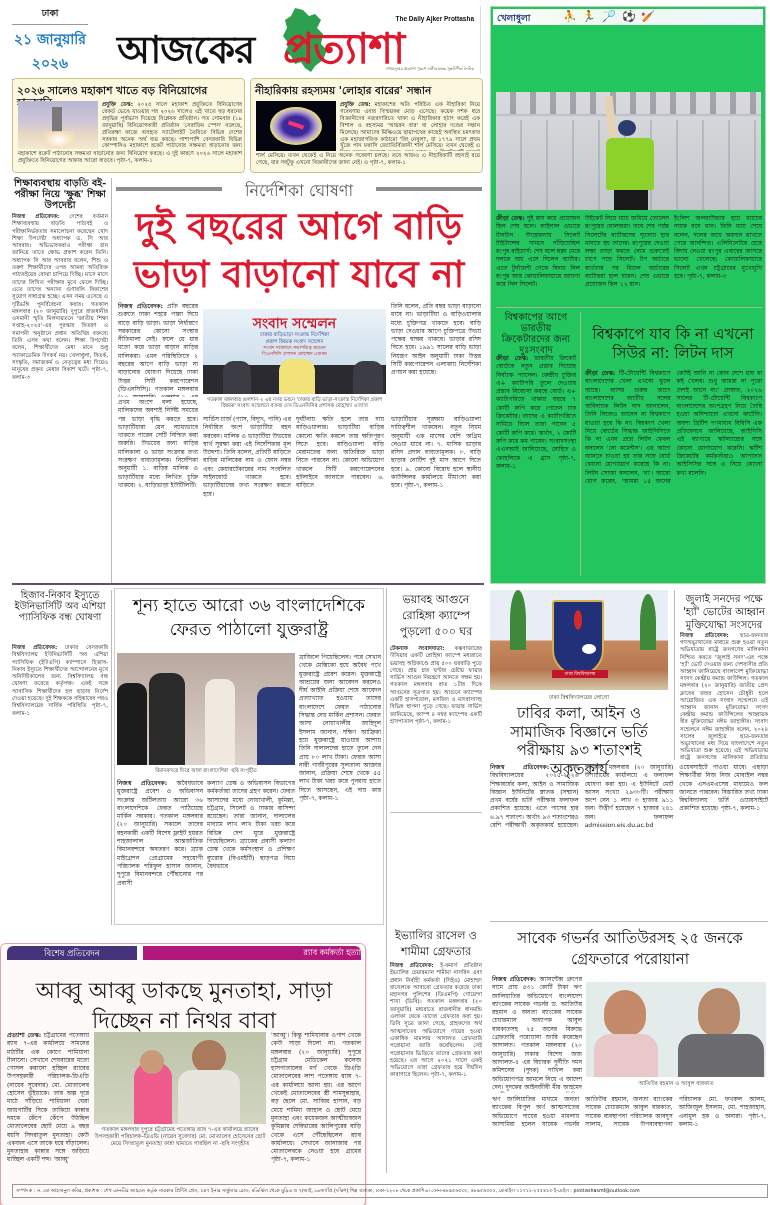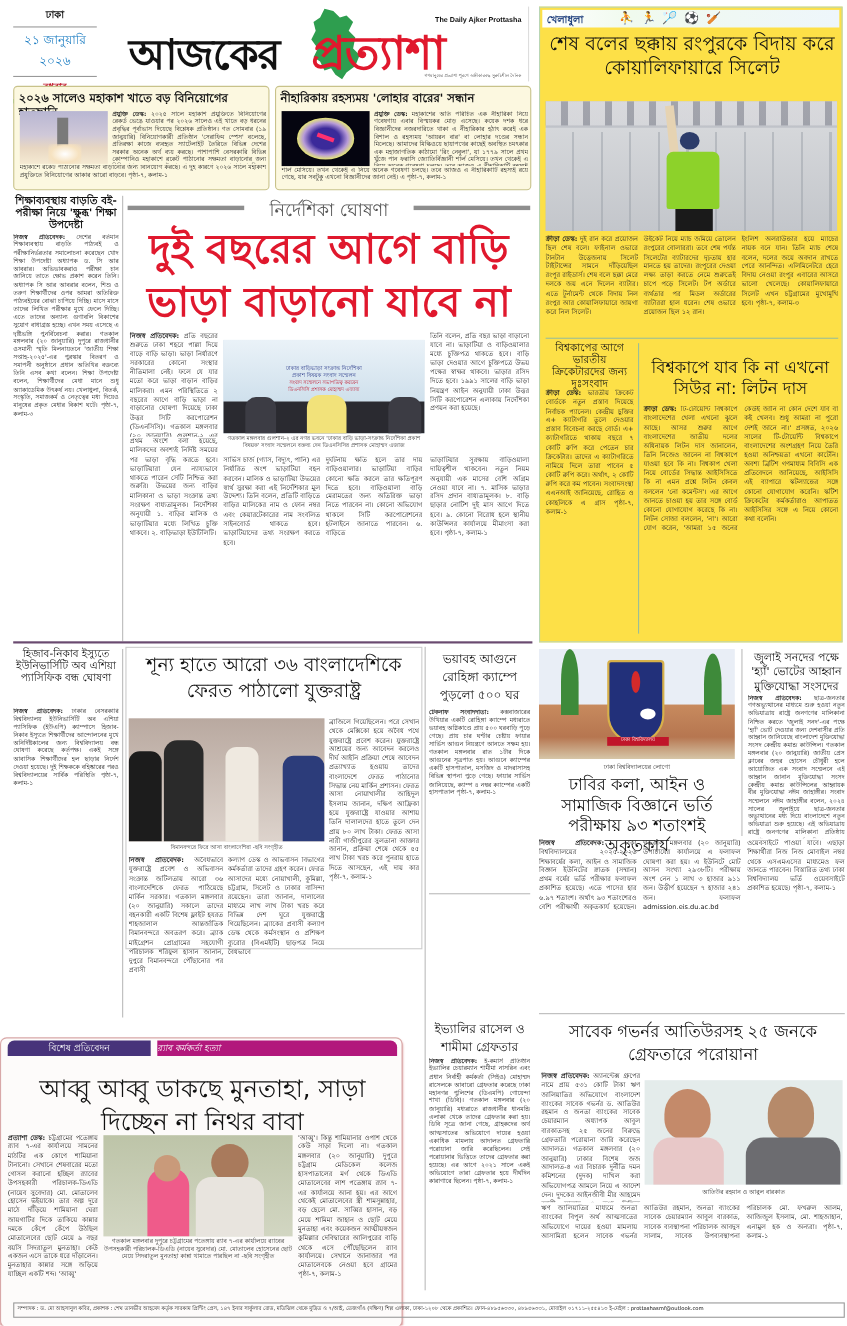--- a/index.html
+++ b/index.html
@@ -11,21 +11,21 @@
 .photo{overflow:hidden;}
 .vline{position:absolute;width:1px;background:#bbb;}
 .hline{position:absolute;height:1px;background:#bbb;}
 </style>
 </head>
 <body>
 
 <div class="abs" style="left:0;top:0;width:485px;height:76px;">
   <div class="abs" style="left:12px;top:6px;width:76px;height:68px;text-align:center;">
     <div style="font-size:9px;font-weight:bold;padding-bottom:3px;border-bottom:1px solid #999;">ঢাকা</div>
-    <div style="font-size:11px;font-weight:normal;color:#1a7cc2;padding:3px 0;border-bottom:1px solid #999;">২১ জানুয়ারি ২০২৬</div>
+    <div style="font-size:14px;font-weight:bold;color:#1a7cc2;padding:3px 0;border-bottom:1px solid #999;">২১ জানুয়ারি ২০২৬</div>
     <div style="font-size:8.5px;font-weight:bold;color:#c0152a;padding:3px 0;border-bottom:4px solid #22c55e;">বুধবার</div>
     <div style="font-size:8.5px;font-weight:bold;padding-top:3px;">৭ মাঘ ১৪৩২ বঙ্গাব্দ</div>
   </div>
   <div class="abs" style="left:115px;top:6px;width:366px;height:68px;border-right:1px solid #ddd;">
     <svg class="abs" style="left:150px;top:0;" width="80" height="68" viewBox="0 0 80 68">
       <path d="M30 2 L38 4 L44 10 L50 8 L56 14 L52 22 L58 28 L56 38 L62 44 L58 54 L50 60 L46 66 L40 62 L36 56 L30 58 L26 50 L20 46 L24 38 L18 30 L22 22 L20 14 L26 10 Z" fill="#2e9e4f"></path>
     </svg>
     <span class="abs" style="left:2px;top:14px;font-size:38px;font-weight:bold;color:#111;font-family:'DejaVu Serif',serif;letter-spacing:-1px;">আজকের</span>
     <span class="abs" style="left:168px;top:10px;font-size:42px;font-weight:bold;color:#e0182d;font-family:'DejaVu Serif',serif;letter-spacing:-1px;">প্রত্যাশা</span>
     <span class="abs" style="right:6px;top:9px;font-size:6.5px;font-weight:bold;font-family:'Liberation Sans',sans-serif;">The Daily Ajker Prottasha</span>
@@ -46,26 +46,25 @@
 <div class="abs" style="left:250px;top:78px;width:233px;height:95px;background:#fcf8e0;border:1px solid #c8c28a;border-radius:4px;">
   <div class="hl" style="font-size:10.5px;margin:5px 4px 3px;text-align:left;">নীহারিকায় রহস্যময় 'লোহার বারের' সন্ধান</div>
   <div class="abs photo" style="left:5px;top:22px;width:80px;height:50px;background:#050510;">
     <div style="position:absolute;left:14px;top:6px;width:52px;height:38px;border-radius:50%;background:radial-gradient(ellipse at center,#3b2a9a 0%,#3b2a9a 35%,#b79bd8 55%,#e4e47a 70%,#c26030 85%,transparent 100%);"></div>
     <div style="position:absolute;left:32px;top:22px;width:16px;height:4px;background:#ff3070;transform:rotate(20deg);"></div>
   </div>
   <div class="abs txt" style="left:89px;top:22px;width:140px;height:50px;font-size:5.5px;line-height:6.9px;"><b>প্রযুক্তি ডেস্ক:</b> <span>মহাকাশের অতি পরিচিত এক নীহারিকা নিয়ে গবেষণায় এবার বিস্ময়কর মোড় এসেছে। কয়েক দশক ধরে বিজ্ঞানীদের নজরদারিতে থাকা এ নীহারিকার হঠাৎ করেই এক বিশাল ও রহস্যময় 'আয়রন বার' বা লোহার দণ্ডের সন্ধান মিলেছে। আমাদের মিল্কিওয়ে ছায়াপথের কাছেই অবস্থিত চমৎকার এক মহাজাগতিক কাঠামো 'রিং নেবুলা', যা ১৭৭৯ সালে প্রথম খুঁজে পান ফরাসি জ্যোতির্বিজ্ঞানী শার্ল মেসিয়ে। তখন থেকেই এ নিয়ে অনেক গবেষণা চলছে। তবে আজও এ নীহারিকাটি রহস্যই রয়ে গেছে, যার সবটুকু এখনো বিজ্ঞানীদের জানা নেই।</span></div>
   <div class="abs txt" style="left:5px;top:73px;width:224px;height:19px;font-size:5.5px;line-height:6.9px;"><span>শার্ল মেসিয়ে। তখন থেকেই এ নিয়ে অনেক গবেষণা চলছে। তবে আজও এ নীহারিকাটি রহস্যই রয়ে গেছে, যার সবটুকু এখনো বিজ্ঞানীদের জানা নেই। এ </span><span>পৃষ্ঠা-৭, কলাম-১</span></div>
 </div>
 
-<div class="abs" style="left:490px;top:6px;width:276px;height:578px;background:#fde047;border:1px solid #b9d6b4;">
+<div class="abs" style="left:490px;top:6px;width:276px;height:578px;background:#22c55e;border:1px solid #b9d6b4;">
   <div class="abs" style="left:2px;top:2px;width:270px;height:16px;background:linear-gradient(90deg,#fff 0%,#f0faee 30%,#eef6fb 100%);">
     <span style="position:absolute;left:4px;top:2px;font-size:9px;font-weight:bold;color:#1a3b7a;">খেলাধুলা</span>
     <span style="position:absolute;left:70px;top:1px;font-size:11px;color:#e07a40;letter-spacing:6px;">⛹🏃🏸⚽🏏</span>
   </div>
-  <div class="hl" style="position:absolute;left:6px;top:22px;width:264px;font-size:17.5px;line-height:22px;font-weight:normal;">শেষ বলের ছক্কায় রংপুরকে বিদায় করে কোয়ালিফায়ারে সিলেট</div>
   <div class="abs photo" style="left:5px;top:85px;width:265px;height:118px;background:linear-gradient(180deg,#c9c9cf 0%,#bfc2c8 20%,#d5d7da 21%,#c3c6cb 100%);">
     <div style="position:absolute;left:0;top:0;width:265px;height:22px;background:repeating-linear-gradient(90deg,#e4e4e6 0 14px,#8a8c96 14px 20px);opacity:.6;"></div>
     <div style="position:absolute;left:0;top:28px;width:265px;height:90px;background:repeating-linear-gradient(90deg,transparent 0 24px,#9aa0a8 24px 26px);opacity:.5;"></div>
     <div style="position:absolute;left:111px;top:4px;width:8px;height:48px;background:#e6d3b2;transform:rotate(-6deg);"></div>
     <div style="position:absolute;left:122px;top:28px;width:18px;height:16px;border-radius:50%;background:#2c3c6a;"></div>
     <div style="position:absolute;left:110px;top:46px;width:48px;height:52px;background:#8dd22a;border-radius:6px 6px 2px 2px;"></div>
     <div style="position:absolute;left:118px;top:98px;width:34px;height:20px;background:#1a1a1a;"></div>
   </div>
   <div class="abs txt" style="left:5px;top:207px;width:84px;height:88px;"><b>ক্রীড়া ডেস্ক:</b> <span>দুই রান করে প্রয়োজন ছিল শেষ বলে। ফাইনাল ওভারে টানটান উত্তেজনায় সিলেট টাইটান্সের সামনে দাঁড়িয়েছিল রংপুর রাইডার্স। শেষ বলে ছক্কা মেরে দলকে জয় এনে দিলেন ব্যাটার। এতে টুর্নামেন্ট থেকে বিদায় নিল রংপুর আর কোয়ালিফায়ারে জায়গা করে নিল সিলেট।</span></div>
   <div class="abs txt" style="left:94px;top:207px;width:84px;height:88px;"><span>উইকেট নিয়ে ম্যাচ জমিয়ে তোলেন রংপুরের বোলাররা। তবে শেষ পর্যন্ত সিলেটের ব্যাটারদের দৃঢ়তায় হার মানতে হয় তাদের। রংপুরের দেওয়া লক্ষ্য তাড়া করতে নেমে শুরুতেই চাপে পড়ে সিলেট। টপ অর্ডারে ব্যর্থতার পর মিডল অর্ডারের ব্যাটাররা হাল ধরেন। শেষ ওভারে প্রয়োজন ছিল ১২ রান।</span></div>
@@ -84,20 +83,21 @@
 
 <div class="abs" style="left:116px;top:178px;width:366px;height:22px;">
   <div style="position:absolute;left:0;top:9px;width:106px;height:4px;background:#8e8e8e;"></div>
   <div style="position:absolute;left:110px;top:0;width:146px;text-align:center;font-size:16px;color:#555;">নির্দেশিকা ঘোষণা</div>
   <div style="position:absolute;left:260px;top:9px;width:106px;height:4px;background:#8e8e8e;"></div>
 </div>
 <div class="hl" style="position:absolute;left:114px;top:203px;width:370px;font-size:37px;line-height:48px;color:#e0182d;font-weight:bold;">দুই বছরের আগে বাড়ি ভাড়া বাড়ানো যাবে না</div>
 <div class="abs txt" style="left:118px;top:302px;width:80px;height:95px;"><b>নিজস্ব প্রতিবেদক:</b> <span>প্রতি বছরের শুরুতে ঢাকা শহরে পাল্লা দিয়ে বাড়ে বাড়ি ভাড়া। ভাড়া নির্ধারণে সরকারের কোনো সংস্থার নীতিমালা নেই। ফলে যে যার মতো করে ভাড়া বাড়ান বাড়ির মালিকরা। এমন পরিস্থিতিতে ২ বছরের আগে বাড়ি ভাড়া না বাড়ানোর ঘোষণা দিয়েছে ঢাকা উত্তর সিটি করপোরেশন (ডিএনসিসি)। গতকাল মঙ্গলবার (২০ জানুয়ারি) গুলশান-২ এর নগর ভবনে 'ঢাকার বাড়িভাড়া সংক্রান্ত নির্দেশিকা প্রকাশ বিষয়ক' সংবাদ সম্মেলনে এ ঘোষণা দেন ডিএনসিসির প্রশাসক মোহাম্মদ এজাজ।</span></div>
 <div class="abs photo" style="left:203px;top:309px;width:183px;height:85px;background:#d9e6ef;">
   <div style="position:absolute;left:0;top:0;width:183px;height:56px;background:linear-gradient(180deg,#eaf2f8,#cfe0ec);"></div>
+  <div style="position:absolute;left:0;top:3px;width:183px;text-align:center;font-size:14px;font-weight:bold;color:#d0182a;">সংবাদ সম্মেলন</div>
   <div style="position:absolute;left:0;top:22px;width:183px;text-align:center;font-size:5px;color:#2b3b8a;">ঢাকার বাড়িভাড়া সংক্রান্ত নির্দেশিকা</div>
   <div style="position:absolute;left:0;top:29px;width:183px;text-align:center;font-size:5px;color:#2b3b8a;">প্রকাশ বিষয়ক সংবাদ সম্মেলন</div>
   <div style="position:absolute;left:0;top:36px;width:183px;text-align:center;font-size:4.5px;color:#c0152a;">সংবাদ সম্মেলনে সভাপতিত্ব করবেন</div>
   <div style="position:absolute;left:0;top:42px;width:183px;text-align:center;font-size:4.5px;color:#c0152a;">ডিএনসিসি প্রশাসক মোহাম্মদ এজাজ</div>
   <div style="position:absolute;left:0;top:56px;width:183px;height:29px;background:#2a2a30;"></div>
   <div style="position:absolute;left:20px;top:52px;width:28px;height:33px;background:#3c3c44;border-radius:10px 10px 0 0;"></div>
   <div style="position:absolute;left:76px;top:50px;width:36px;height:35px;background:#f2e27a;border-radius:12px 12px 0 0;"></div>
   <div style="position:absolute;left:150px;top:52px;width:30px;height:33px;background:#3c3c44;border-radius:10px 10px 0 0;"></div>
 </div>
 <div class="abs cap" style="left:203px;top:396px;width:183px;height:16px;font-size:5px;line-height:6px;">গতকাল মঙ্গলবার গুলশান-২ এর নগর ভবনে 'ঢাকার বাড়ি ভাড়া-সংক্রান্ত নির্দেশিকা প্রকাশ বিষয়ক' সংবাদ সম্মেলনে বক্তব্য দেন ডিএনসিসির প্রশাসক মোহাম্মদ এজাজ</div>
@@ -105,21 +105,21 @@
 <div class="abs txt" style="left:118px;top:398px;width:80px;height:178px;"><span>প্রথম অংশে বলা হয়েছে, মালিকদের অবশ্যই নির্দিষ্ট সময়ের পর ভাড়া বৃদ্ধি করতে হবে। ভাড়াটিয়ারা যেন ন্যায্যভাবে থাকতে পারেন সেটি নিশ্চিত করা জরুরি। উভয়ের জন্য বাড়ির মালিকানা ও ভাড়া সংক্রান্ত তথ্য সংরক্ষণ বাধ্যতামূলক। নির্দেশিকা অনুযায়ী ১. বাড়ির মালিক ও ভাড়াটিয়ার মধ্যে লিখিত চুক্তি থাকবে। ২. বাড়িভাড়া ইউটিলিটি।</span></div>
 <div class="abs txt" style="left:203px;top:415px;width:88px;height:161px;"><span>সার্ভিস চার্জ (গ্যাস, বিদ্যুৎ, পানি) এর নির্ধারিত অংশ ভাড়াটিয়া বহন করবেন। মালিক ও ভাড়াটিয়া উভয়ের স্বার্থ সুরক্ষা করা এই নির্দেশিকার মূল উদ্দেশ্য। তিনি বলেন, প্রতিটি বাড়িতে বাড়ির মালিকের নাম ও ফোন নম্বর এবং কেয়ারটেকারের নাম সংবলিত সাইনবোর্ড থাকতে হবে। ভাড়াটিয়াদের তথ্য সংরক্ষণ করতে হবে।</span></div>
 <div class="abs txt" style="left:296px;top:415px;width:88px;height:161px;"><span>দুর্ঘটনায় ক্ষতি হলে তার দায় বাড়িওয়ালার। ভাড়াটিয়া বাড়ির কোনো ক্ষতি করলে তার ক্ষতিপূরণ দিতে হবে। বাড়িওয়ালা বাড়ি মেরামতের জন্য অতিরিক্ত ভাড়া নিতে পারবেন না। কোনো অভিযোগ থাকলে সিটি করপোরেশনের হটলাইনে জানাতে পারবেন। ৬. বাড়িতে</span></div>
 <div class="abs txt" style="left:391px;top:415px;width:90px;height:161px;"><span>ভাড়াটিয়ার সুরক্ষায় বাড়িওয়ালা দায়িত্বশীল থাকবেন। নতুন নিয়ম অনুযায়ী এক মাসের বেশি অগ্রিম নেওয়া যাবে না। ৭. মাসিক ভাড়ার রসিদ প্রদান বাধ্যতামূলক। ৮. বাড়ি ছাড়ার নোটিশ দুই মাস আগে দিতে হবে। ৯. কোনো বিরোধ হলে স্থানীয় কাউন্সিলর কার্যালয়ে মীমাংসা করা হবে।</span> <span>পৃষ্ঠা-৭, কলাম-১</span></div>
 <div class="hline" style="left:12px;top:583px;width:472px;height:2px;background:#6a4a70;"></div>
 
 <div class="hl" style="position:absolute;left:12px;top:590px;width:96px;font-size:9.5px;font-weight:normal;">হিজাব-নিকাব ইস্যুতে ইউনিভার্সিটি অব এশিয়া প্যাসিফিক বন্ধ ঘোষণা</div>
 <div class="abs txt" style="left:12px;top:644px;width:96px;height:280px;font-size:5.5px;line-height:7.3px;"><b>নিজস্ব প্রতিবেদক:</b> <span>ঢাকার বেসরকারি বিশ্ববিদ্যালয় ইউনিভার্সিটি অব এশিয়া প্যাসিফিক (ইউএপি) ক্যাম্পাসে হিজাব-নিকাব ইস্যুতে শিক্ষার্থীদের আন্দোলনের মুখে অনির্দিষ্টকালের জন্য বিশ্ববিদ্যালয় বন্ধ ঘোষণা করেছে কর্তৃপক্ষ। একই সঙ্গে আবাসিক শিক্ষার্থীদের হল ছাড়ার নির্দেশ দেওয়া হয়েছে। দুই শিক্ষককে বহিষ্কারের পরও বিশ্ববিদ্যালয়ের সার্বিক পরিস্থিতি</span> <span>পৃষ্ঠা-৭, কলাম-১</span></div>
 <div class="vline" style="left:111px;top:590px;height:335px;"></div>
 
-<div class="abs" style="left:114px;top:588px;width:270px;height:275px;border:1px solid #ccc;">
+<div class="abs" style="left:114px;top:588px;width:270px;height:337px;border:1px solid #ccc;">
   <div class="hl" style="position:absolute;left:2px;top:4px;width:264px;font-size:17px;line-height:24px;font-weight:normal;">শূন্য হাতে আরো ৩৬ বাংলাদেশিকে ফেরত পাঠালো যুক্তরাষ্ট্র</div>
   <div class="abs photo" style="left:2px;top:64px;width:178px;height:112px;background:linear-gradient(180deg,#b9a9a0,#ddd3cc);">
     <div style="position:absolute;left:0;top:30px;width:30px;height:82px;background:#1c1c1c;border-radius:10px 10px 0 0;"></div>
     <div style="position:absolute;left:32px;top:20px;width:36px;height:92px;background:#2a2a2a;border-radius:12px 12px 0 0;"></div>
     <div style="position:absolute;left:88px;top:26px;width:30px;height:86px;background:#efe9e0;border-radius:10px 10px 0 0;"></div>
     <div style="position:absolute;left:140px;top:34px;width:38px;height:78px;background:#2c3c7a;border-radius:10px 10px 0 0;"></div>
   </div>
   <div class="abs cap" style="left:2px;top:178px;width:178px;font-size:5px;">বিমানবন্দরে ফিরে আসা বাংলাদেশিরা -ছবি সংগৃহীত</div>
   <div class="abs txt" style="left:2px;top:190px;width:86px;height:144px;"><b>নিজস্ব প্রতিবেদক:</b> <span>অবৈধভাবে যুক্তরাষ্ট্রে প্রবেশ ও অভিবাসন সংক্রান্ত জটিলতায় আরো ৩৬ বাংলাদেশিকে ফেরত পাঠিয়েছে মার্কিন সরকার। গতকাল মঙ্গলবার (২০ জানুয়ারি) সকালে তাদের বহনকারী একটি বিশেষ ফ্লাইট হযরত শাহজালাল আন্তর্জাতিক বিমানবন্দরে অবতরণ করে। ব্র্যাক মাইগ্রেশন প্রোগ্রামের সহযোগী পরিচালক শরিফুল হাসান জানান, দুপুরে বিমানবন্দরে পৌঁছানোর পর প্রবাসী</span></div>
   <div class="abs txt" style="left:92px;top:190px;width:88px;height:144px;"><span>কল্যাণ ডেস্ক ও অভিবাসন বিভাগের কর্মকর্তারা তাদের গ্রহণ করেন। ফেরত আসাদের মধ্যে নোয়াখালী, কুমিল্লা, চট্টগ্রাম, সিলেট ও ঢাকার বাসিন্দা রয়েছেন। তারা জানান, দালালের মাধ্যমে লাখ লাখ টাকা খরচ করে বিভিন্ন দেশ ঘুরে যুক্তরাষ্ট্রে গিয়েছিলেন। ব্র্যাকের প্রবাসী কল্যাণ ডেস্ক থেকে কর্মসংস্থান ও প্রশিক্ষণ ব্যুরোর (বিএমইটি) ছাড়পত্র নিয়ে বৈধভাবে</span></div>
@@ -149,21 +149,21 @@
 <div class="hl" style="position:absolute;left:680px;top:592px;width:88px;font-size:10px;line-height:13px;font-weight:normal;">জুলাই সনদের পক্ষে 'হ্যাঁ' ভোটের আহ্বান মুক্তিযোদ্ধা সংসদের</div>
 <div class="abs txt" style="left:680px;top:632px;width:88px;height:130px;font-size:5.5px;line-height:7.2px;"><b>নিজস্ব প্রতিবেদক:</b> <span>ছাত্র-জনতার গণঅভ্যুত্থানের মাধ্যমে শুরু হওয়া নতুন অভিযাত্রায় রাষ্ট্রে জনগণের মালিকানা নিশ্চিত করতে 'জুলাই সনদ'-এর পক্ষে 'হ্যাঁ' ভোট দেওয়ার জন্য দেশবাসীর প্রতি আহ্বান জানিয়েছে বাংলাদেশ মুক্তিযোদ্ধা সংসদ কেন্দ্রীয় কমান্ড কাউন্সিল। গতকাল মঙ্গলবার (২০ জানুয়ারি) জাতীয় প্রেস ক্লাবের জহুর হোসেন চৌধুরী হলে আয়োজিত এক সংবাদ সম্মেলনে এই আহ্বান জানান মুক্তিযোদ্ধা সংসদ কেন্দ্রীয় কমান্ড কাউন্সিলের আহ্বায়ক বীর মুক্তিযোদ্ধা নঈম জাহাঙ্গীর। সংবাদ সম্মেলনে নঈম জাহাঙ্গীর বলেন, ২০২৪ সালের জুলাইয়ে ছাত্র-জনতার অভ্যুত্থানের মধ্য দিয়ে বাংলাদেশে নতুন অভিযাত্রা শুরু হয়েছে। এই অভিযাত্রায় রাষ্ট্রে জনগণের মালিকানা প্রতিষ্ঠায় জুলাই সনদ গুরুত্বপূর্ণ ভূমিকা রাখবে। তিনি বলেন, বীর মুক্তিযোদ্ধারা সবসময় জনগণের পক্ষে ছিলেন এবং থাকবেন। গণভোটে হ্যাঁ ভোট দিয়ে জুলাই সনদকে বিজয়ী করার আহ্বান জানান তিনি।</span></div>
 <div class="vline" style="left:674px;top:590px;height:170px;"></div>
 <div class="hline" style="left:490px;top:921px;width:278px;"></div>
 
 <div class="abs" style="left:0;top:943px;width:366px;height:264px;border:1px solid #d8a8a8;border-radius:6px;background:#fdfbfa;box-shadow:0 2px 2px #d99;">
   <div class="abs" style="left:6px;top:2px;width:130px;height:14px;background:#47337a;border-radius:6px 0 0 0;">
     <span style="display:block;text-align:center;color:#fff;font-size:8.5px;line-height:14px;">বিশেষ প্রতিবেদন</span>
   </div>
   <div class="abs" style="left:142px;top:2px;width:218px;height:14px;background:#b2187c;border-radius:0 6px 0 0;">
-    <span style="display:block;text-align:left;color:#fff;font-size:8px;line-height:14px;font-style:italic;">র‍্যাব কর্মকর্তা হত্যা</span>
+    <span style="display:block;text-align:right;color:#fff;font-size:8px;line-height:14px;">র‍্যাব কর্মকর্তা হত্যা</span>
   </div>
   <div class="hl" style="position:absolute;left:6px;top:20px;width:354px;font-size:22px;line-height:30px;font-weight:normal;margin-top:12px;">আব্বু আব্বু ডাকছে মুনতাহা, সাড়া দিচ্ছেন না নিথর বাবা</div>
   <div class="abs txt" style="left:6px;top:87px;width:82px;height:140px;"><b>প্রত্যাশা ডেস্ক:</b> <span>চট্টগ্রামের পতেঙ্গায় র‍্যাব ৭-এর কার্যালয়ে সামনের মাঠটির এক কোণে শামিয়ানা টানানো। সেখানে শেষবারের মতো গোসল করানো হচ্ছিল র‍্যাবের উপসহকারী পরিচালক-ডিএডি (নায়েব সুবেদার) মো. মোতালেব হোসেন ভূঁইয়াকে। তার অল্প দূরে মাঠে দাঁড়িয়ে শামিয়ানা ঘেরা জায়গাটির দিকে তাকিয়ে কান্নার দমকে কেঁপে কেঁপে উঠছিল মোতালেবের ছোট মেয়ে ৯ বছর বয়সি সিদরাতুল মুনতাহা। কেউ একজন এসে তাকে ধরে দাঁড়ালেন। মুনতাহার কান্নার সঙ্গে জড়িয়ে যাচ্ছিল একটি শব্দ। 'আব্বু'</span></div>
   <div class="abs photo" style="left:93px;top:88px;width:172px;height:92px;background:linear-gradient(180deg,#bdc4a8,#d2d6c2);">
     <div style="position:absolute;left:40px;top:30px;width:38px;height:62px;background:#ef5b8a;border-radius:16px 16px 0 0;"></div>
     <div style="position:absolute;left:46px;top:18px;width:24px;height:24px;background:#c99a7a;border-radius:50%;"></div>
     <div style="position:absolute;left:98px;top:8px;width:34px;height:34px;background:#a97a5c;border-radius:50%;"></div>
     <div style="position:absolute;left:84px;top:38px;width:62px;height:54px;background:#e8e4de;border-radius:14px 14px 0 0;"></div>
   </div>
   <div class="abs cap" style="left:93px;top:182px;width:172px;height:45px;font-size:5.5px;line-height:7.2px;">গতকাল মঙ্গলবার দুপুরে চট্টগ্রামের পতেঙ্গায় র‍্যাব ৭-এর কার্যালয়ে র‍্যাবের উপসহকারী পরিচালক-ডিএডি (নায়েব সুবেদার) মো. মোতালেব হোসেনের ছোট মেয়ে সিদরাতুল মুনতাহা কান্না থামাতে পারছিল না -ছবি সংগৃহীত</div>

